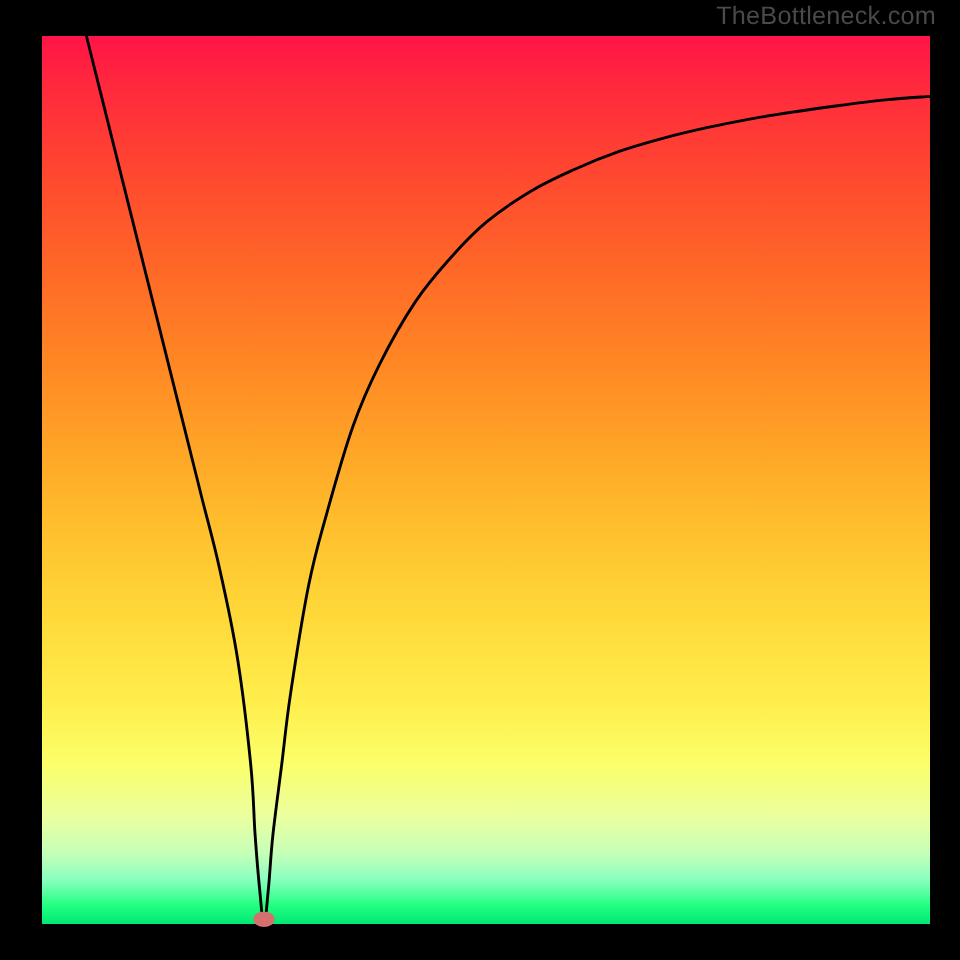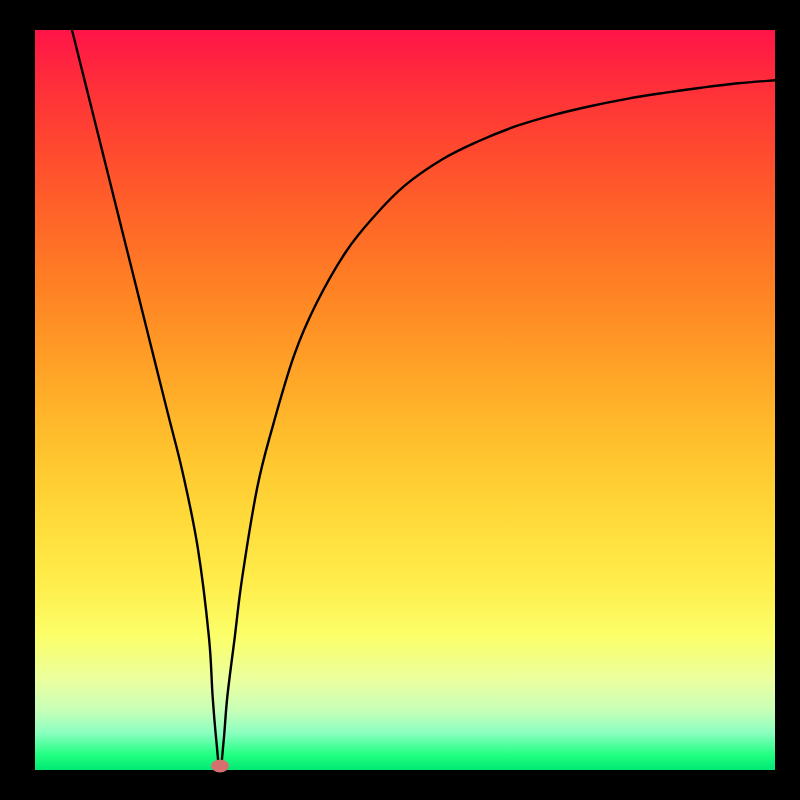--- a/index.html
+++ b/index.html
@@ -65,18 +65,19 @@
     height: 13px;
     background: #d6706e;
     border-radius: 50%;
     transform: translate(-50%, -50%);
   }
 </style>
 </head>
 <body>
 
 <div class="frame">
+  <div class="watermark">TheBottleneck.com</div>
   <div class="plot-bg"></div>
   <svg class="curve" viewBox="0 0 740 740" preserveAspectRatio="none">
     <path id="curve-path" fill="none" stroke="#000" stroke-width="2.4" stroke-linejoin="round" stroke-linecap="round" d="M 37 0 C 40.996 15.983999999999991, 52.540000000000006 62.159999999999954, 59.2 88.79999999999995 C 65.86 115.43999999999996, 68.672 126.68799999999999, 74 148 C 79.328 169.312, 83.472 185.88800000000006, 88.8 207.20000000000005 C 94.128 228.51200000000003, 98.272 245.088, 103.60000000000001 266.4 C 108.92800000000001 287.712, 113.072 304.28799999999995, 118.4 325.59999999999997 C 123.72800000000001 346.912, 127.87199999999999 363.488, 133.2 384.8 C 138.528 406.112, 142.672 420.024, 148 444 C 153.328 467.976, 158.138 488.696, 162.8 518 C 167.46200000000002 547.304, 171.236 580.16, 173.89999999999998 606.8 C 176.56399999999996 633.4399999999999, 176.268 647.352, 177.6 666 C 178.932 684.648, 179.968 697.0799999999999, 181.29999999999998 710.4 C 182.63199999999998 723.72, 183.668 740, 185 740 C 186.332 740, 187.36800000000002 723.72, 188.70000000000002 710.4 C 190.032 697.0799999999999, 190.40200000000002 684.648, 192.4 666 C 194.398 647.352, 197.136 628.112, 199.8 606.8 C 202.46400000000003 585.4879999999999, 203.204 574.24, 207.20000000000002 547.6 C 211.19600000000003 520.96, 216.672 485.44, 222 458.8 C 227.328 432.16, 230.14000000000001 423.57599999999996, 236.8 399.59999999999997 C 243.46 375.62399999999997, 251.008 348.24399999999997, 259 325.59999999999997 C 266.992 302.95599999999996, 271.876 292.448, 281.2 273.8 C 290.524 255.15200000000002, 300.144 237.984, 310.8 222 C 321.456 206.016, 329.744 196.988, 340.40000000000003 185 C 351.05600000000004 173.012, 358.012 165.39, 370 155.39999999999998 C 381.988 145.40999999999997, 393.68000000000006 137.492, 407.00000000000006 129.5 C 420.32000000000005 121.50800000000001, 430.68 116.99399999999999, 444 111 C 457.32 105.00600000000001, 467.68 100.86200000000004, 481 96.20000000000005 C 494.32 91.53800000000005, 504.68 88.69640000000003, 518 85.10000000000002 C 531.32 81.50360000000002, 541.68 79.15040000000005, 555 76.22000000000003 C 568.32 73.28960000000001, 578.68 71.21759999999995, 592 68.81999999999994 C 605.32 66.42239999999993, 615.68 64.89799999999998, 629 62.89999999999998 C 642.32 60.90199999999997, 652.68 59.45159999999989, 666 57.719999999999914 C 679.32 55.988399999999935, 689.68 54.61200000000008, 703 53.280000000000086 C 716.32 51.94800000000009, 733.34 50.85279999999997, 740 50.319999999999936"></path>
   </svg>
   <div id="marker" class="marker" style="left: 220px; top: 766.3px; background: rgb(214, 112, 110);"></div>
 </div>
 
 </body></html>

